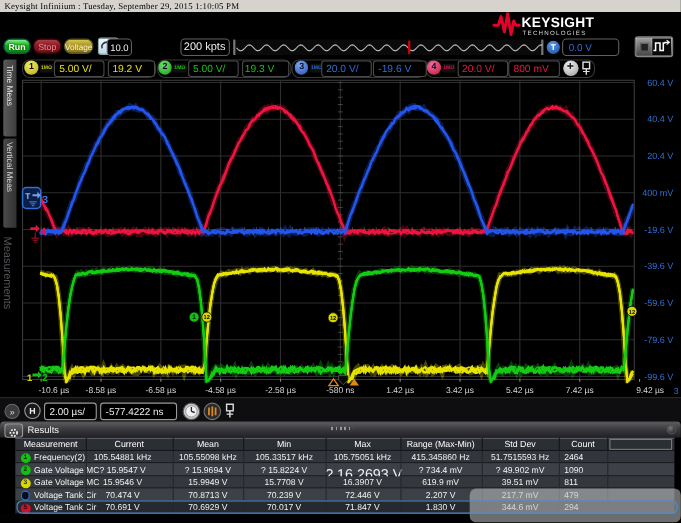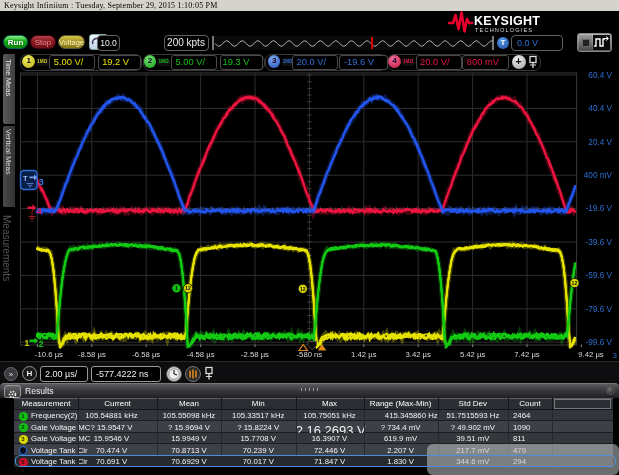--- a/index.html
+++ b/index.html
@@ -363,21 +363,21 @@
 <div class="abs" style="left:508px;top:398px;width:1.4px;height:11.5px;background:#15171b"></div>
 <div class="abs" style="left:552px;top:398px;width:1.4px;height:11.5px;background:#15171b"></div>
 <div class="abs" style="left:553.5px;top:398.5px;width:57px;height:10px;border:1px solid #777"></div>
 <div class="abs" style="left:14px;top:409.5px;width:598.8px;height:11.5px;background:#32353b;border-bottom:1px solid #1b1d21"></div>
 <div class="abs" style="left:18.5px;top:411.7px;width:9px;height:9px;border-radius:5px;background:#12c012;color:#0a2a0a;font-size:6px;font-weight:bold;text-align:center;line-height:9px">1</div>
 <div class="abs" style="left:31px;top:411.3px;font-size:7.8px;color:#f2f2f2;white-space:nowrap">Frequency(2)</div>
 <div class="abs" style="left:72px;top:411.3px;width:79px;font-size:7.8px;color:#f2f2f2;text-align:center;white-space:nowrap">105.54881 kHz</div>
 <div class="abs" style="left:157px;top:411.3px;width:64px;font-size:7.8px;color:#f2f2f2;text-align:center;white-space:nowrap">105.55098 kHz</div>
 <div class="abs" style="left:221px;top:411.3px;width:74.60000000000002px;font-size:7.8px;color:#f2f2f2;text-align:center;white-space:nowrap">105.33517 kHz</div>
 <div class="abs" style="left:295.6px;top:411.3px;width:67.89999999999998px;font-size:7.8px;color:#f2f2f2;text-align:center;white-space:nowrap">105.75051 kHz</div>
-<div class="abs" style="left:363.5px;top:411.3px;width:74.19999999999999px;font-size:7.8px;color:#f2f2f2;text-align:right;white-space:nowrap">415.345860 Hz</div>
+<div class="abs" style="left:363.5px;top:411.3px;width:74.19999999999999px;font-size:7.8px;color:#f2f2f2;text-align:center;white-space:nowrap">415.345860 Hz</div>
 <div class="abs" style="left:437.7px;top:411.3px;width:70.30000000000001px;font-size:7.8px;color:#f2f2f2;text-align:center;white-space:nowrap">51.7515593 Hz</div>
 <div class="abs" style="left:513px;top:411.3px;font-size:7.8px;color:#f2f2f2;white-space:nowrap">2464</div>
 <div class="abs" style="left:78px;top:409.5px;width:1px;height:11.5px;background:#25272c"></div>
 <div class="abs" style="left:157px;top:409.5px;width:1px;height:11.5px;background:#25272c"></div>
 <div class="abs" style="left:221px;top:409.5px;width:1px;height:11.5px;background:#25272c"></div>
 <div class="abs" style="left:295.6px;top:409.5px;width:1px;height:11.5px;background:#25272c"></div>
 <div class="abs" style="left:363.5px;top:409.5px;width:1px;height:11.5px;background:#25272c"></div>
 <div class="abs" style="left:437.7px;top:409.5px;width:1px;height:11.5px;background:#25272c"></div>
 <div class="abs" style="left:508px;top:409.5px;width:1px;height:11.5px;background:#25272c"></div>
 <div class="abs" style="left:552px;top:409.5px;width:1px;height:11.5px;background:#25272c"></div>

